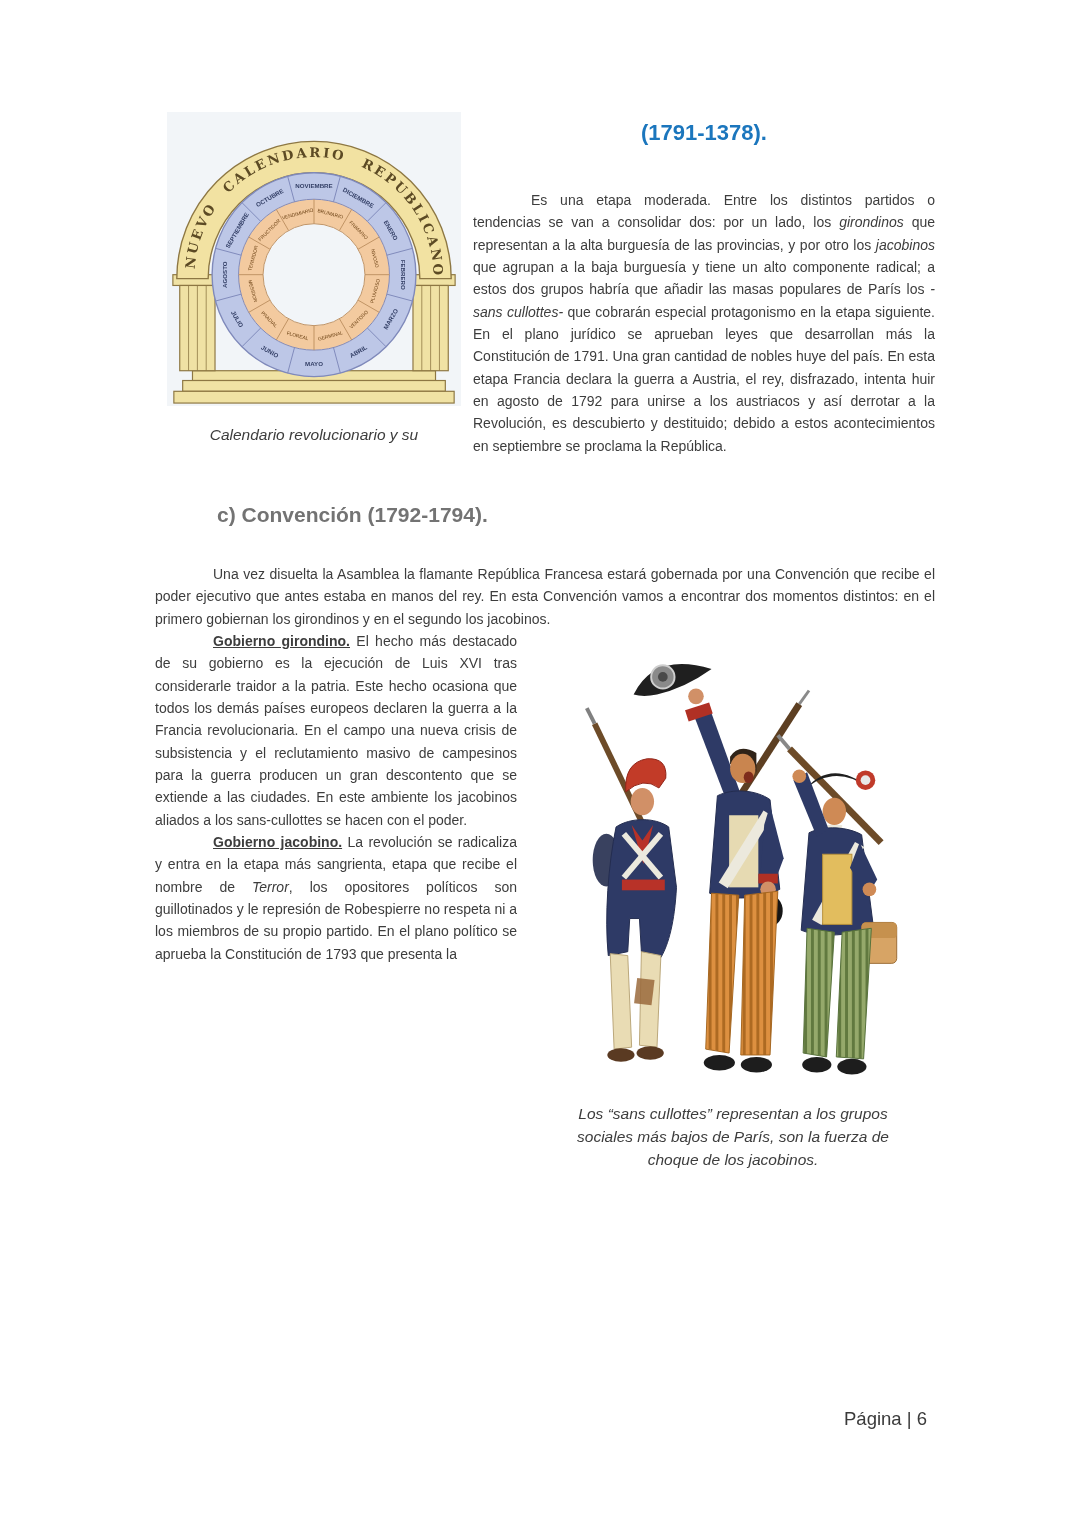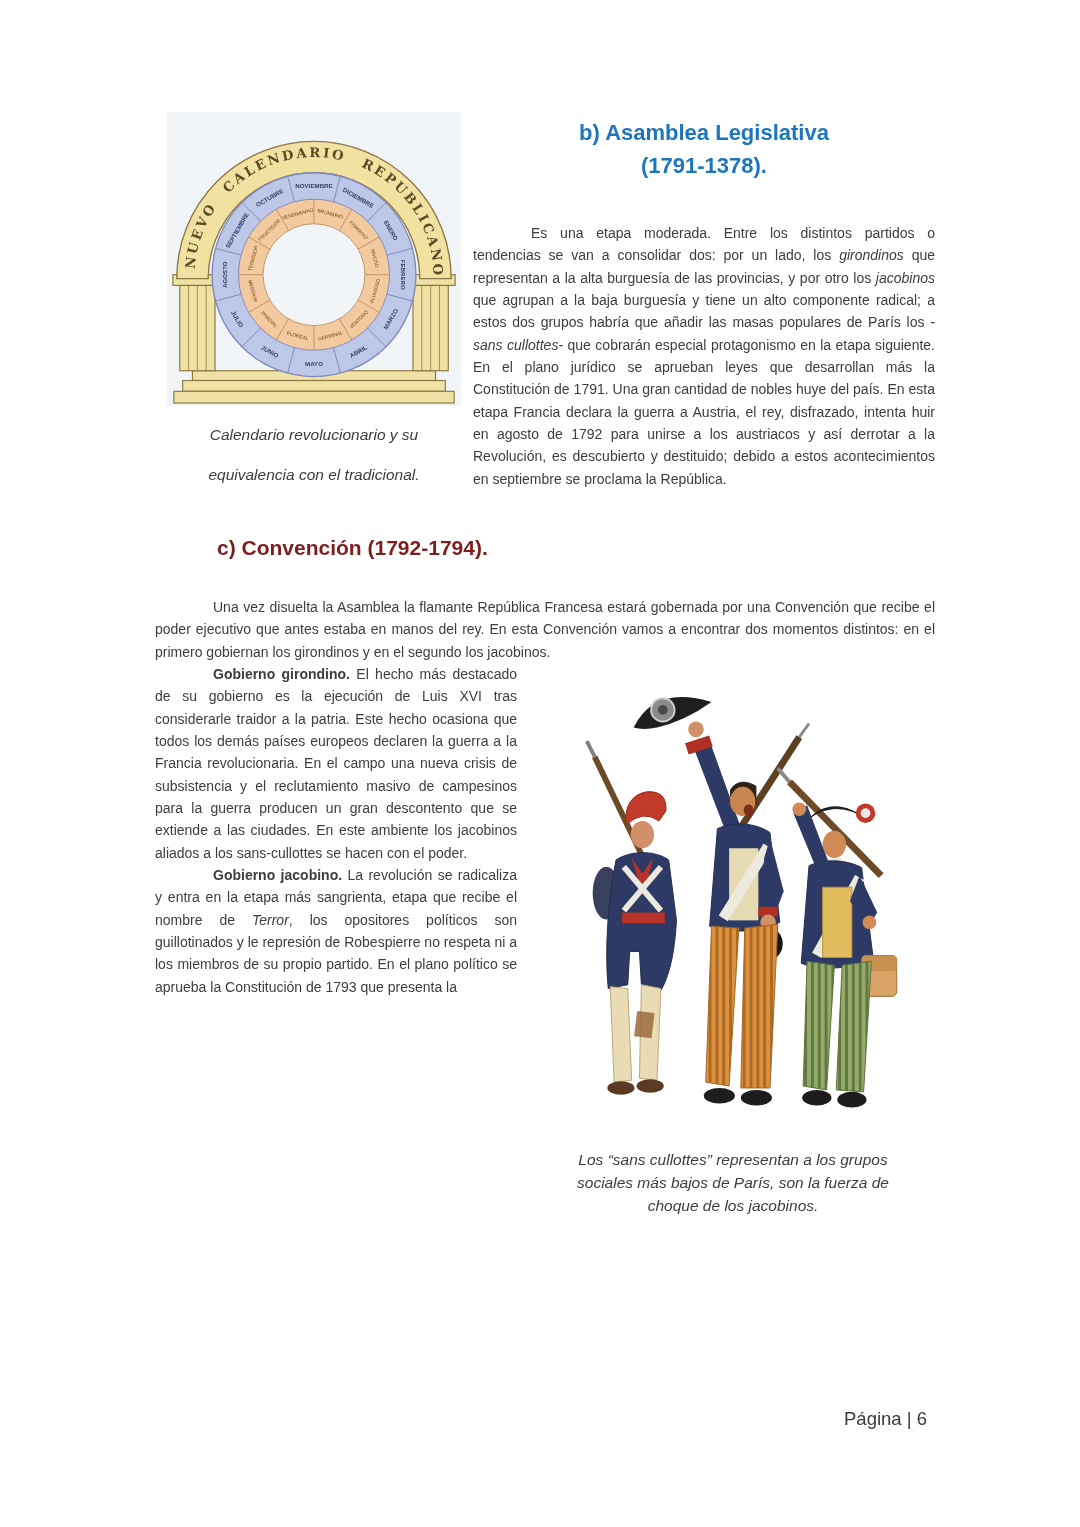--- a/index.html
+++ b/index.html
@@ -11,37 +11,37 @@
   
   .cal-fig{float:left;width:318px;margin:0;}
   .cal-fig svg{display:block;margin:0 auto;}
   .fig-caption{
     font-style:italic;font-size:15.5px;line-height:1.45;text-align:center;
     margin-top:12px;color:#3d3d3d;
   }
   .cap-line{display:block;margin-top:18px;}
   .sc-fig{float:right;width:404px;margin:4px 0 8px 14px;}
   .sc-fig svg{display:block;margin:0 auto;}
-  .sc-fig .fig-caption{margin-top:23px;padding:0 24px;line-height:1.5;text-align:center;}
+  .sc-fig .fig-caption{margin-top:10px;padding:0 24px;line-height:1.5;text-align:center;}
   
   .hb{
     margin:4px 0 40px 0;text-align:center;color:#1b76bd;
     font-size:22px;line-height:1.5;font-weight:bold;
   }
   .hb span{display:block;}
   .hc{
-    color:#7f1d1d;font-size:21px;font-weight:bold;
+    color:#737373;font-size:21px;font-weight:bold;
     margin:46px 0 36px 62px;
   }
   
   p{font-size:14px;line-height:1.595;text-align:justify;margin:0;color:#3d3d3d;}
   .ind{text-indent:58px;}
   .it{font-style:italic;}
   .bold{font-weight:normal;}
-  .lead{font-weight:bold;}
+  .lead{font-weight:bold;text-decoration:underline;}
   
   .footer{
     position:absolute;right:153px;top:1408px;
     font-size:18.5px;color:#3a3a3a;
   }
   
   .arch-title{
     font-family:"DejaVu Serif",serif;font-size:13.5px;font-weight:bold;
     fill:#5c4a24;letter-spacing:2.5px;word-spacing:10px;
   }
@@ -113,26 +113,24 @@
           <text class="mi" dy="1.8" transform="translate(133.3,228.3) rotate(15)">FLOREAL</text>
           <text class="mi" dy="1.8" transform="translate(104.4,211.6) rotate(45)">PRADIAL</text>
           <text class="mi" dy="1.8" transform="translate(87.7,182.7) rotate(75)">MESIDOR</text>
           <text class="mi" dy="1.8" transform="translate(87.7,149.3) rotate(-75)">TERMIDOR</text>
           <text class="mi" dy="1.8" transform="translate(104.4,120.4) rotate(-45)">FRUCTIDOR</text>
           <text class="mi" dy="1.8" transform="translate(133.3,103.7) rotate(-15)">VENDIMIARIO</text>
         </g>
       </svg>
       <figcaption class="fig-caption">
         <span class="cap-line">Calendario revolucionario y su</span>
-        <span class="cap-line">equivalencia con el tradicional.</span>
       </figcaption>
     </figure>
 
     <h2 class="hb">
-      <span>b) Asamblea Legislativa</span>
       <span>(1791-1378).</span>
     </h2>
 
     <p class="ind"><span>Es una etapa moderada. Entre los distintos partidos o tendencias se van a consolidar dos: por un lado, los </span><span class="it">girondinos</span><span> que representan a la alta burguesía de las provincias, y por otro los </span><span class="it">jacobinos</span><span> que agrupan a la baja burguesía y tiene un alto componente radical; a estos dos grupos habría que añadir las masas populares de París los </span><span class="it">-sans cullottes-</span><span> que cobrarán especial protagonismo en la etapa siguiente. En el plano jurídico se aprueban leyes que desarrollan más la Constitución de 1791. Una gran cantidad de nobles huye del país. En esta etapa Francia declara la guerra a Austria, el rey, disfrazado, intenta huir en agosto de 1792 para unirse a los austriacos y así derrotar a la Revolución, es descubierto y destituido; debido a estos acontecimientos en septiembre se proclama la República.</span></p>
 
     <h3 class="hc">c) Convención (1792-1794).</h3>
 
     <p class="ind">Una vez disuelta la Asamblea la flamante República Francesa estará gobernada por una Convención que recibe el poder ejecutivo que antes estaba en manos del rey. En esta Convención vamos a encontrar dos momentos distintos: en el primero gobiernan los girondinos y en el segundo los jacobinos.</p>
 
     <figure class="sc-fig" style="margin-top:4px">

